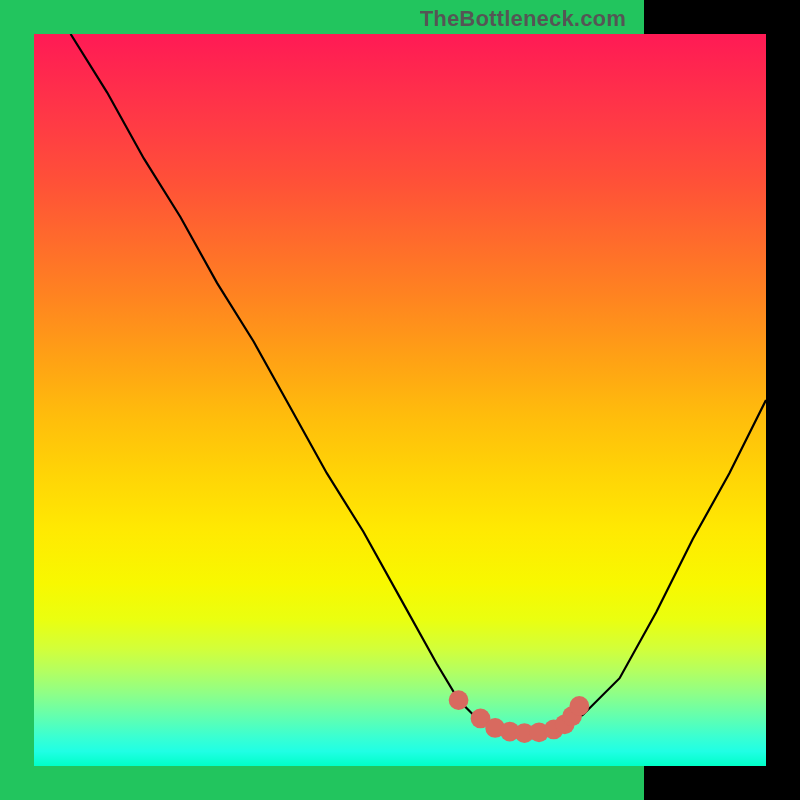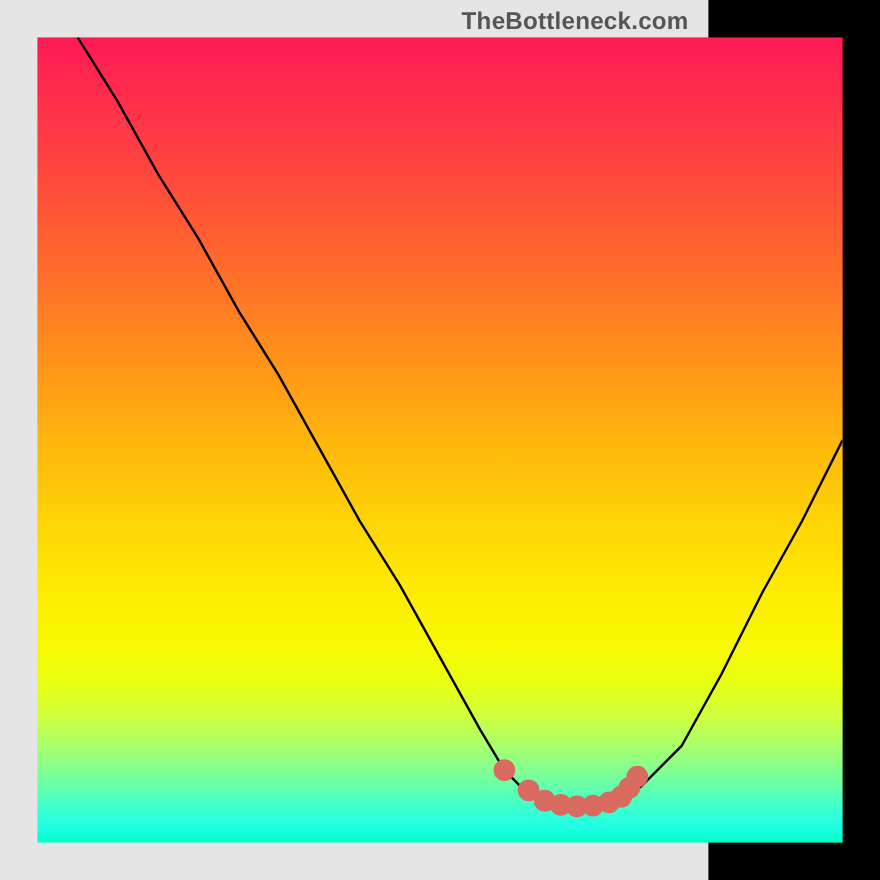--- a/index.html
+++ b/index.html
@@ -8,21 +8,21 @@
     background: #000;
     width: 800px;
     height: 800px;
     overflow: hidden;
     font-family: Arial, Helvetica, sans-serif;
   }
   .stage {
     position: relative;
     width: 644px;
     height: 800px;
-    background: #e5e5e5;
+    background: #22c55e;
   }
   .chart-area {
     position: absolute;
     left: 34px;
     top: 34px;
     width: 732px;
     height: 732px;
     
     background: linear-gradient(
       to bottom,

